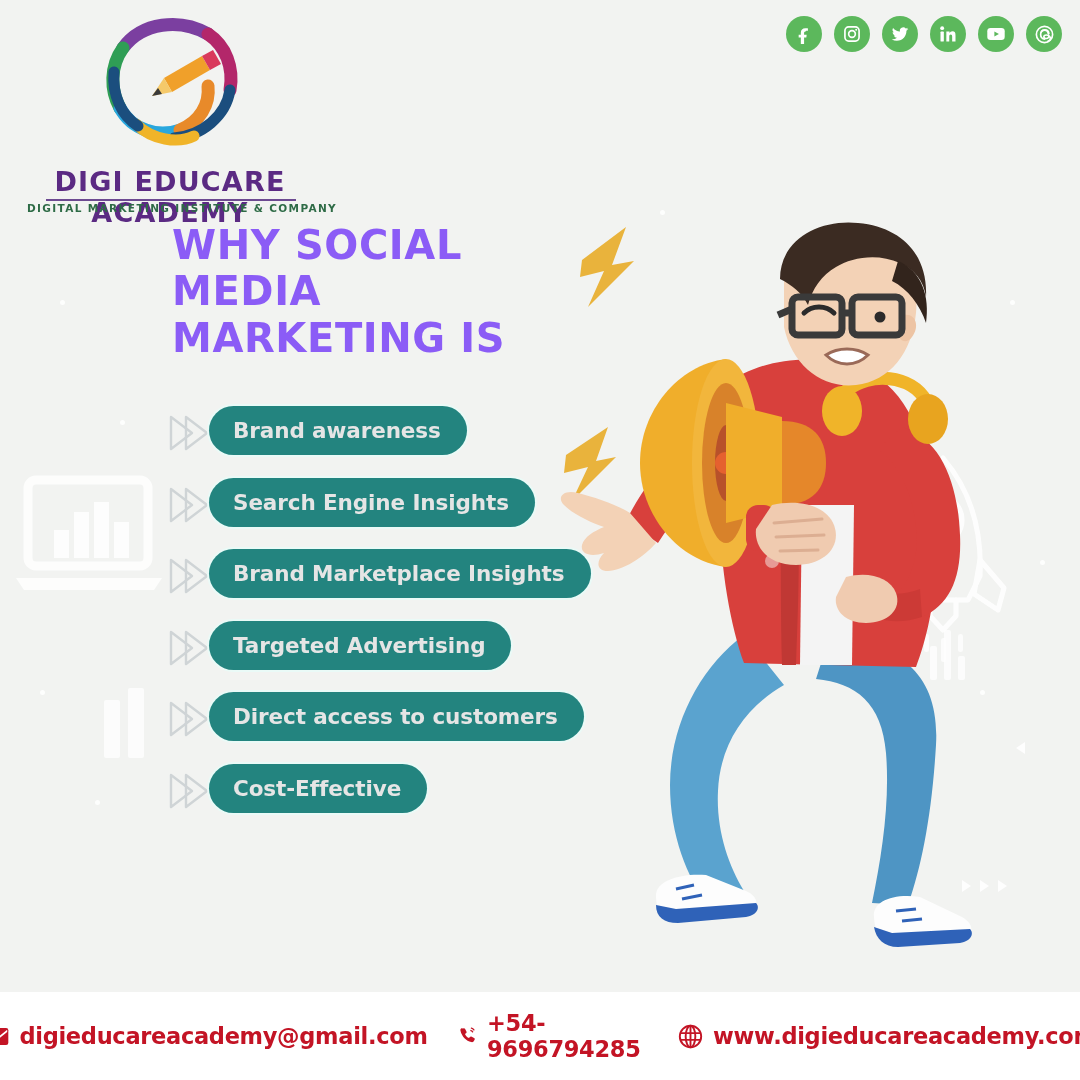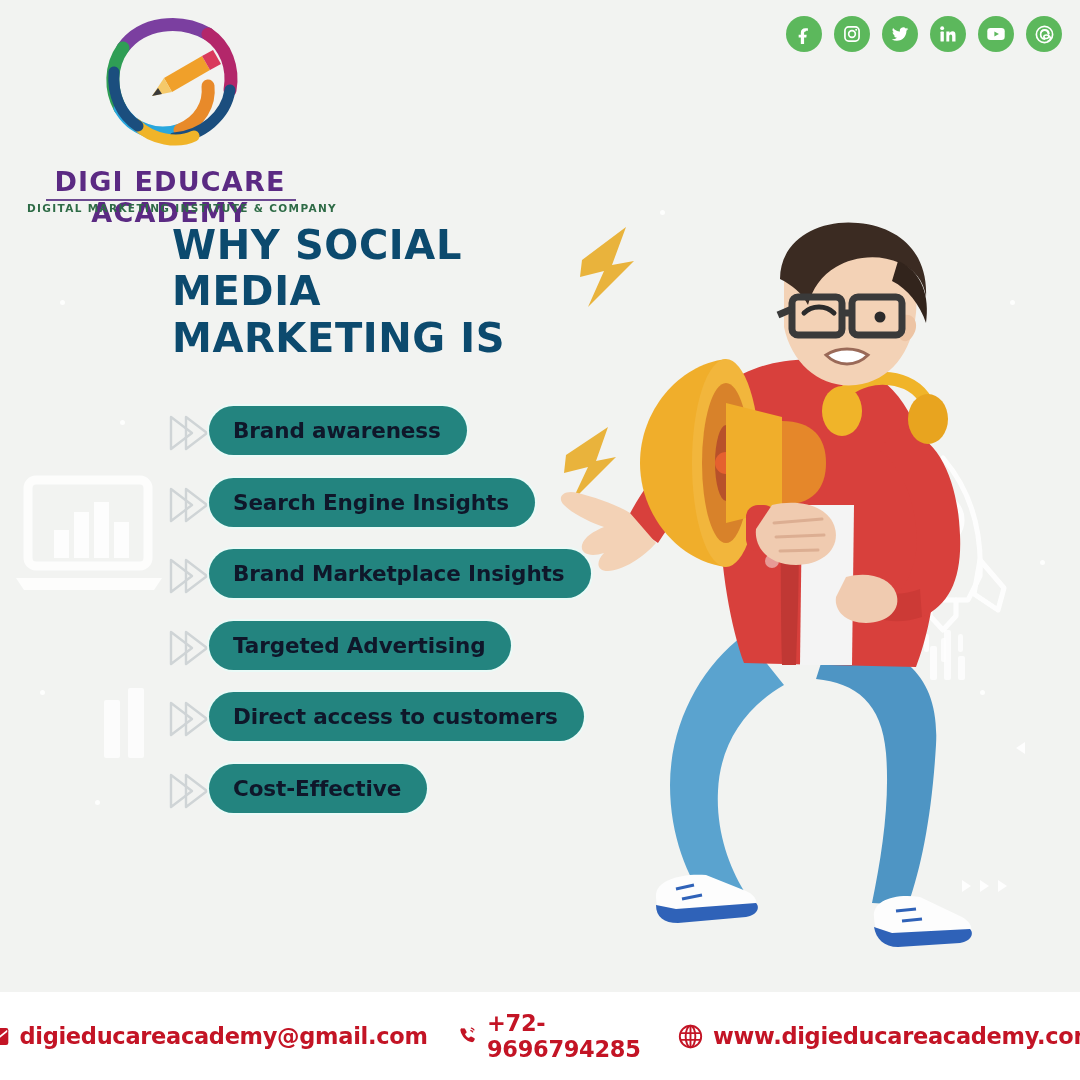--- a/index.html
+++ b/index.html
@@ -50,39 +50,39 @@
     display:flex;align-items:center;justify-content:center;
     color:#ffffff;
   }
   .soc svg{display:block;}
 
   
   .headline{
     position:absolute;left:172px;top:222px;width:420px;
     font-family:"DejaVu Sans",sans-serif;
     font-size:40px;line-height:1.16;font-weight:bold;
-    letter-spacing:.6px;color:#0c4a6e;text-transform:uppercase;
+    letter-spacing:.6px;color:#8b5cf6;text-transform:uppercase;
   }
 
   
   .benefits{position:absolute;left:166px;top:404px;width:370px;}
   .b-row{position:relative;height:71.5px;}
   .b-arrow{
     position:absolute;left:0;top:8px;width:44px;height:42px;
   }
   .b-pill{
     position:absolute;left:43px;top:2px;height:49px;
     background:#23847f;border-radius:26px;
     display:flex;align-items:center;
     padding:0 26px 0 24px;
     box-shadow:0 0 0 2px #eafaf7;
     white-space:nowrap;
   }
   .b-pill span{
-    color:#0f172a;font-size:21.5px;font-weight:bold;
+    color:#e5e5e5;font-size:21.5px;font-weight:bold;
     font-family:"DejaVu Sans",sans-serif;letter-spacing:-.1px;
   }
 
   
   .person{position:absolute;left:530px;top:205px;width:550px;height:780px;}
 
   
   .footer{
     position:absolute;left:0;top:992px;width:1080px;height:88px;
     background:#ffffff;display:flex;justify-content:center;
@@ -403,21 +403,21 @@
     </div>
 
     <div class="f-item">
       <svg class="f-ico" viewBox="0 0 24 24" fill="currentColor">
         <path d="M6.2 2.6c.8-.5 1.8-.2 2.2.6l1.5 2.8c.4.8.2 1.7-.5 2.2l-1.2.9c.9 2.2 2.6 3.9 4.8 4.8l.9-1.2c.5-.7 1.4-.9 2.2-.5l2.8 1.5c.8.4 1.1 1.4.6 2.2l-1 1.6c-.6 1-1.8 1.4-2.9 1.1C9.6 17.2 4.6 12.2 2.9 5.2c-.3-1.1.1-2.3 1.1-2.9z"></path>
         <g fill="none" stroke="currentColor" stroke-width="1.6" stroke-linecap="round">
           <path d="M15.8 2.2c1.2.3 2.2 1 2.9 2"></path>
           <path d="M15.2 5c.9.2 1.6.8 2 1.6"></path>
         </g>
       </svg>
-      <span>+72-9696794285</span>
+      <span>+54-9696794285</span>
     </div>
 
     <div class="f-item">
       <svg class="f-ico" viewBox="0 0 24 24" fill="none" stroke="currentColor" stroke-width="1.7">
         <circle cx="12" cy="12" r="9.5"></circle>
         <ellipse cx="12" cy="12" rx="4.3" ry="9.5"></ellipse>
         <path d="M2.8 9 H21.2 M2.8 15 H21.2 M12 2.5 V21.5"></path>
       </svg>
       <span>www.digieducareacademy.com</span>
     </div>

